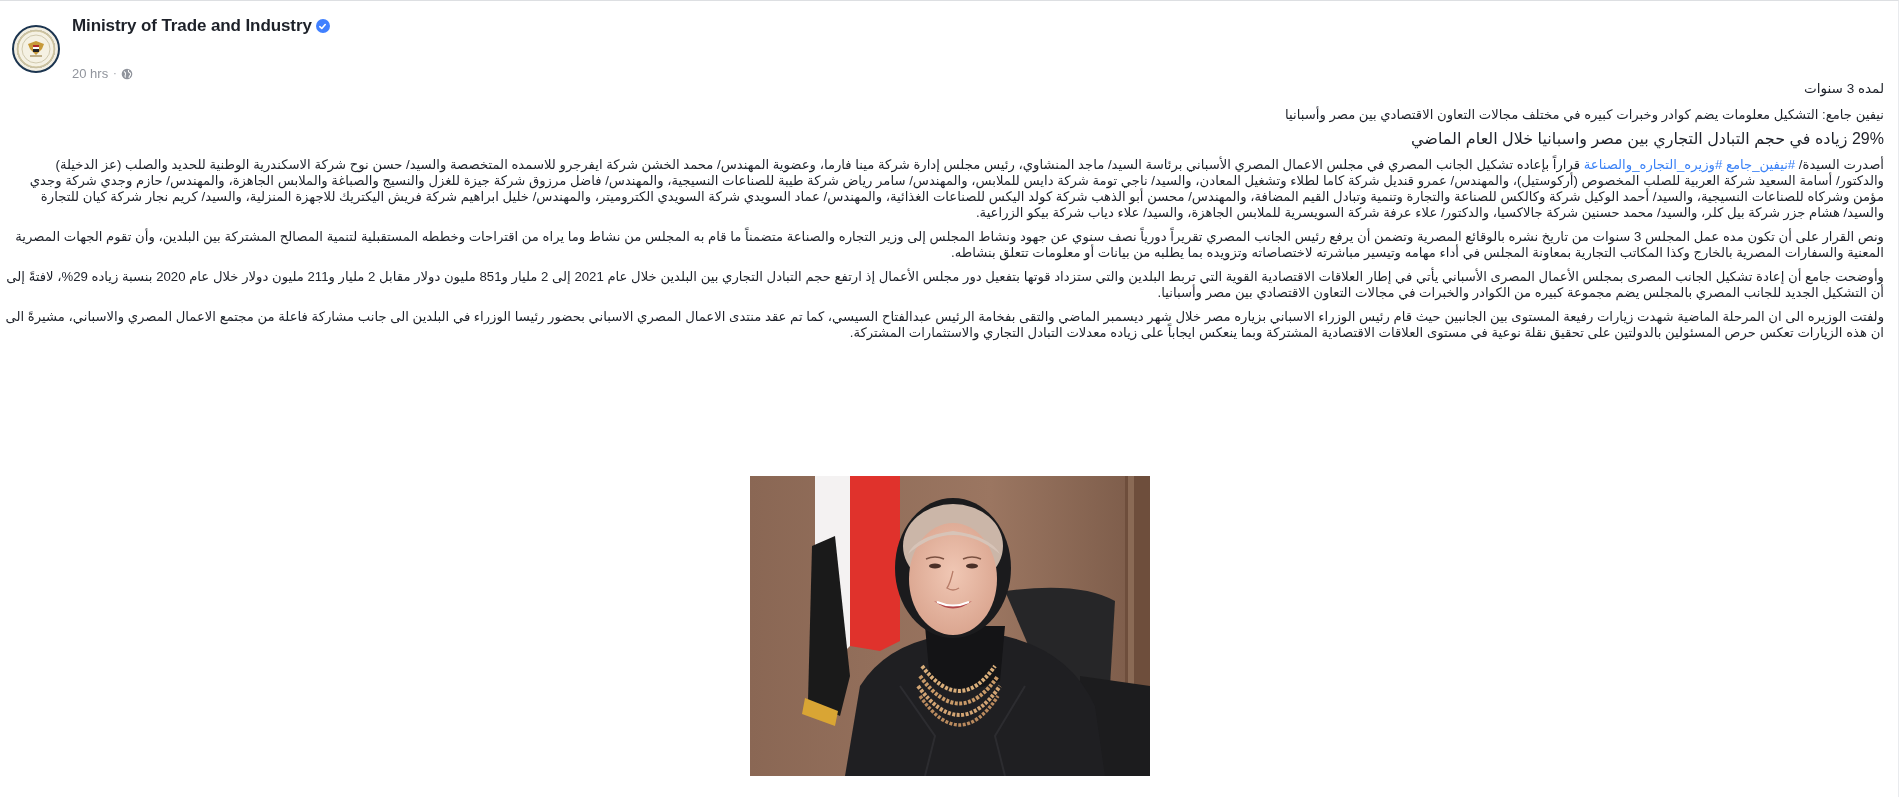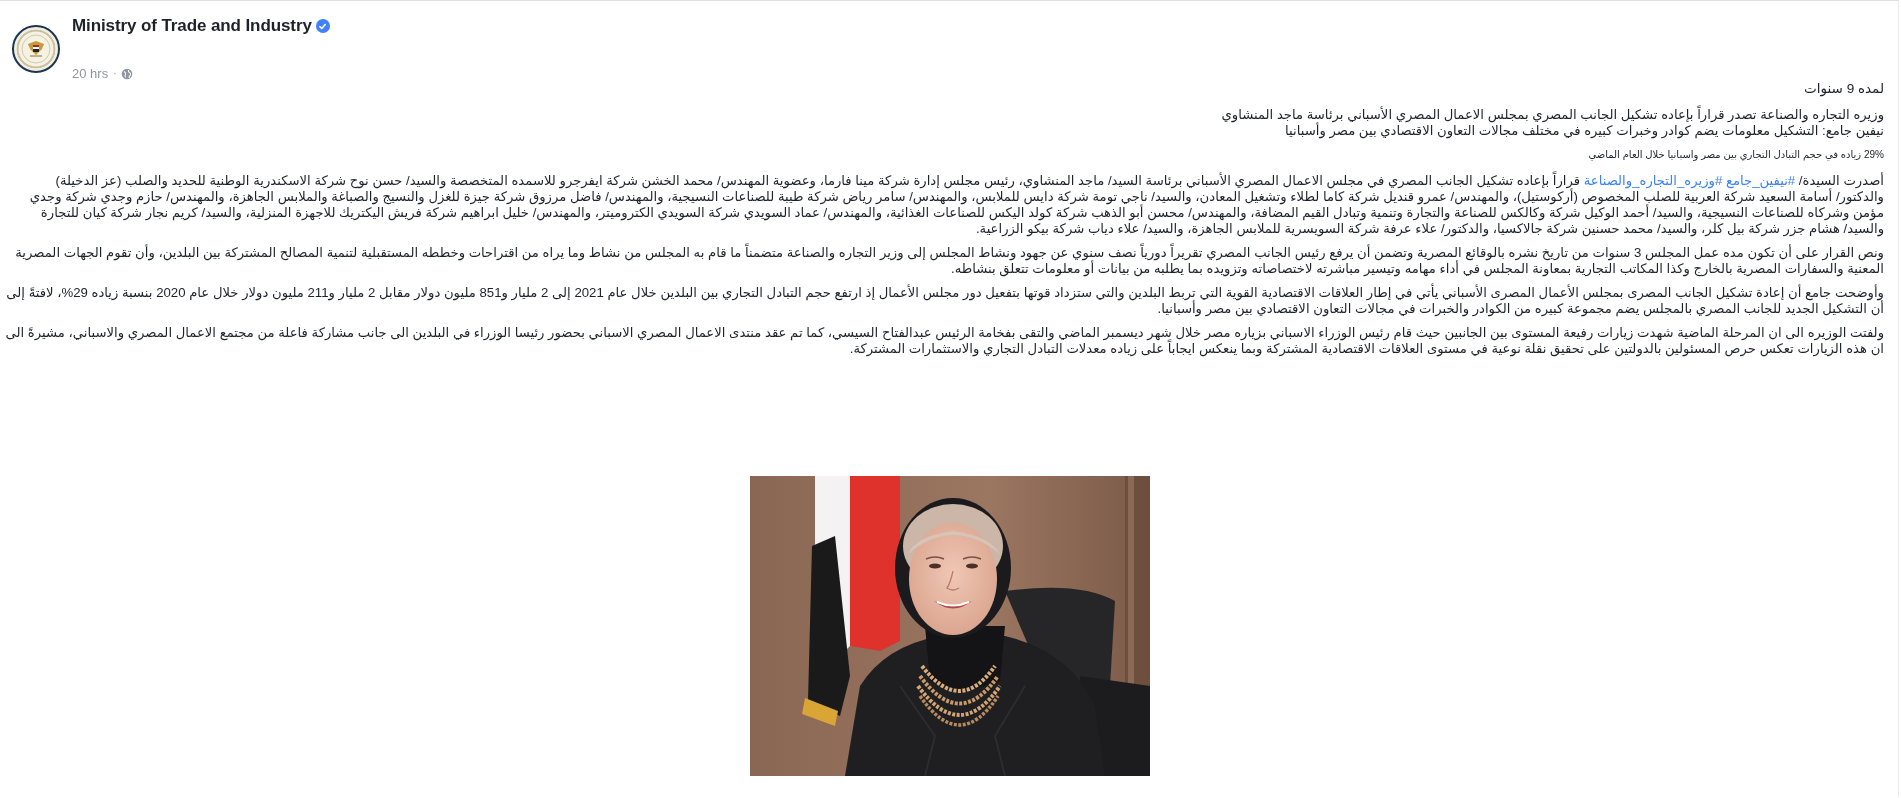--- a/index.html
+++ b/index.html
@@ -88,21 +88,21 @@
       text-align: right;
       font-size: 13.2px;
       line-height: 16px;
       color: #1d2129;
     }
     .post-body p {
       margin: 0 0 6px 0;
     }
     .intro-line { margin: 0 0 10px 0 !important; font-size: 13.5px; }
     .headline { margin: 0 !important; font-size: 13.2px; }
-    .stat-line { margin: 8px 0 10px 0 !important; font-size: 10px; }
+    .stat-line { margin: 8px 0 10px 0 !important; font-size: 16px; }
     .hashtag { color: #3b82f6; cursor: pointer; }
     .p-block { margin-bottom: 8px !important; }
 
     
     .photo {
       position: absolute;
       left: 750px;
       top: 475px;
       width: 400px;
       height: 300px;
@@ -144,22 +144,21 @@
           <svg width="12" height="12" viewBox="0 0 12 12">
             <circle cx="6" cy="6" r="5.3" fill="#90949c"></circle>
             <path d="M3 3.5 Q5 4.5 4.5 6.5 Q3.5 8 4.5 9.5 M7.5 2 Q7 4 8.5 4.5 Q10 5 9.5 7 Q8 8 8 10" stroke="#fff" stroke-width="1.1" fill="none"></path>
           </svg>
         </span>
       </div>
     </div>
   </div>
 
   <div class="post-body">
-    <p class="intro-line">لمده 9 سنوات</p>
-    <p class="headline">وزيره التجاره والصناعة تصدر قراراً بإعاده تشكيل الجانب المصري بمجلس الاعمال المصري الأسباني برئاسة ماجد المنشاوي</p>
+    <p class="intro-line">لمده 3 سنوات</p>
     <p class="headline">نيفين جامع: التشكيل معلومات يضم كوادر وخبرات كبيره في مختلف مجالات التعاون الاقتصادي بين مصر وأسبانيا</p>
     <p class="stat-line">29% زياده في حجم التبادل التجاري بين مصر واسبانيا خلال العام الماضي</p>
     <p class="p-block"><span>أصدرت السيدة/ </span><span class="hashtag">#نيفين_جامع</span><span> </span><span class="hashtag">#وزيره_التجاره_والصناعة</span><span> قراراً بإعاده تشكيل الجانب المصري في مجلس الاعمال المصري الأسباني برئاسة السيد/ ماجد المنشاوي، رئيس مجلس إدارة شركة مينا فارما، وعضوية المهندس/ محمد الخشن شركة ايفرجرو للاسمده المتخصصة والسيد/ حسن نوح شركة الاسكندرية الوطنية للحديد والصلب (عز الدخيلة) والدكتور/ أسامة السعيد شركة العربية للصلب المخصوص (أركوستيل)، والمهندس/ عمرو قنديل شركة كاما لطلاء وتشغيل المعادن، والسيد/ ناجي تومة شركة دايس للملابس، والمهندس/ سامر رياض شركة طيبة للصناعات النسيجية، والمهندس/ فاضل مرزوق شركة جيزة للغزل والنسيج والصباغة والملابس الجاهزة، والمهندس/ حازم وجدي شركة وجدي مؤمن وشركاه للصناعات النسيجية، والسيد/ أحمد الوكيل شركة وكالكس للصناعة والتجارة وتنمية وتبادل القيم المضافة، والمهندس/ محسن أبو الذهب شركة كولد اليكس للصناعات الغذائية، والمهندس/ عماد السويدي شركة السويدي الكتروميتر، والمهندس/ خليل ابراهيم شركة فريش اليكتريك للاجهزة المنزلية، والسيد/ كريم نجار شركة كيان للتجارة والسيد/ هشام جزر شركة بيل كلر، والسيد/ محمد حسنين شركة جالاكسيا، والدكتور/ علاء عرفة شركة السويسرية للملابس الجاهزة، والسيد/ علاء دياب شركة بيكو الزراعية.</span></p>
     <p class="p-block">ونص القرار على أن تكون مده عمل المجلس 3 سنوات من تاريخ نشره بالوقائع المصرية وتضمن أن يرفع رئيس الجانب المصري تقريراً دورياً نصف سنوي عن جهود ونشاط المجلس إلى وزير التجاره والصناعة متضمناً ما قام به المجلس من نشاط وما يراه من اقتراحات وخططه المستقبلية لتنمية المصالح المشتركة بين البلدين، وأن تقوم الجهات المصرية المعنية والسفارات المصرية بالخارج وكذا المكاتب التجارية بمعاونة المجلس في أداء مهامه وتيسير مباشرته لاختصاصاته وتزويده بما يطلبه من بيانات أو معلومات تتعلق بنشاطه.</p>
     <p class="p-block">وأوضحت جامع أن إعادة تشكيل الجانب المصرى بمجلس الأعمال المصرى الأسباني يأتي في إطار العلاقات الاقتصادية القوية التي تربط البلدين والتي ستزداد قوتها بتفعيل دور مجلس الأعمال إذ ارتفع حجم التبادل التجاري بين البلدين خلال عام 2021 إلى 2 مليار و851 مليون دولار مقابل 2 مليار و211 مليون دولار خلال عام 2020 بنسبة زياده 29%، لافتةً إلى أن التشكيل الجديد للجانب المصري بالمجلس يضم مجموعة كبيره من الكوادر والخبرات في مجالات التعاون الاقتصادي بين مصر وأسبانيا.</p>
     <p class="p-block" style="margin-bottom:0 !important">ولفتت الوزيره الى ان المرحلة الماضية شهدت زيارات رفيعة المستوى بين الجانبين حيث قام رئيس الوزراء الاسباني بزياره مصر خلال شهر ديسمبر الماضي والتقى بفخامة الرئيس عبدالفتاح السيسي، كما تم عقد منتدى الاعمال المصري الاسباني بحضور رئيسا الوزراء في البلدين الى جانب مشاركة فاعلة من مجتمع الاعمال المصري والاسباني، مشيرةً الى ان هذه الزيارات تعكس حرص المسئولين بالدولتين على تحقيق نقلة نوعية في مستوى العلاقات الاقتصادية المشتركة وبما ينعكس ايجاباً على زياده معدلات التبادل التجاري والاستثمارات المشتركة.</p>
   </div>
 
   <div class="photo">
     <svg width="400" height="300" viewBox="0 0 400 300">

